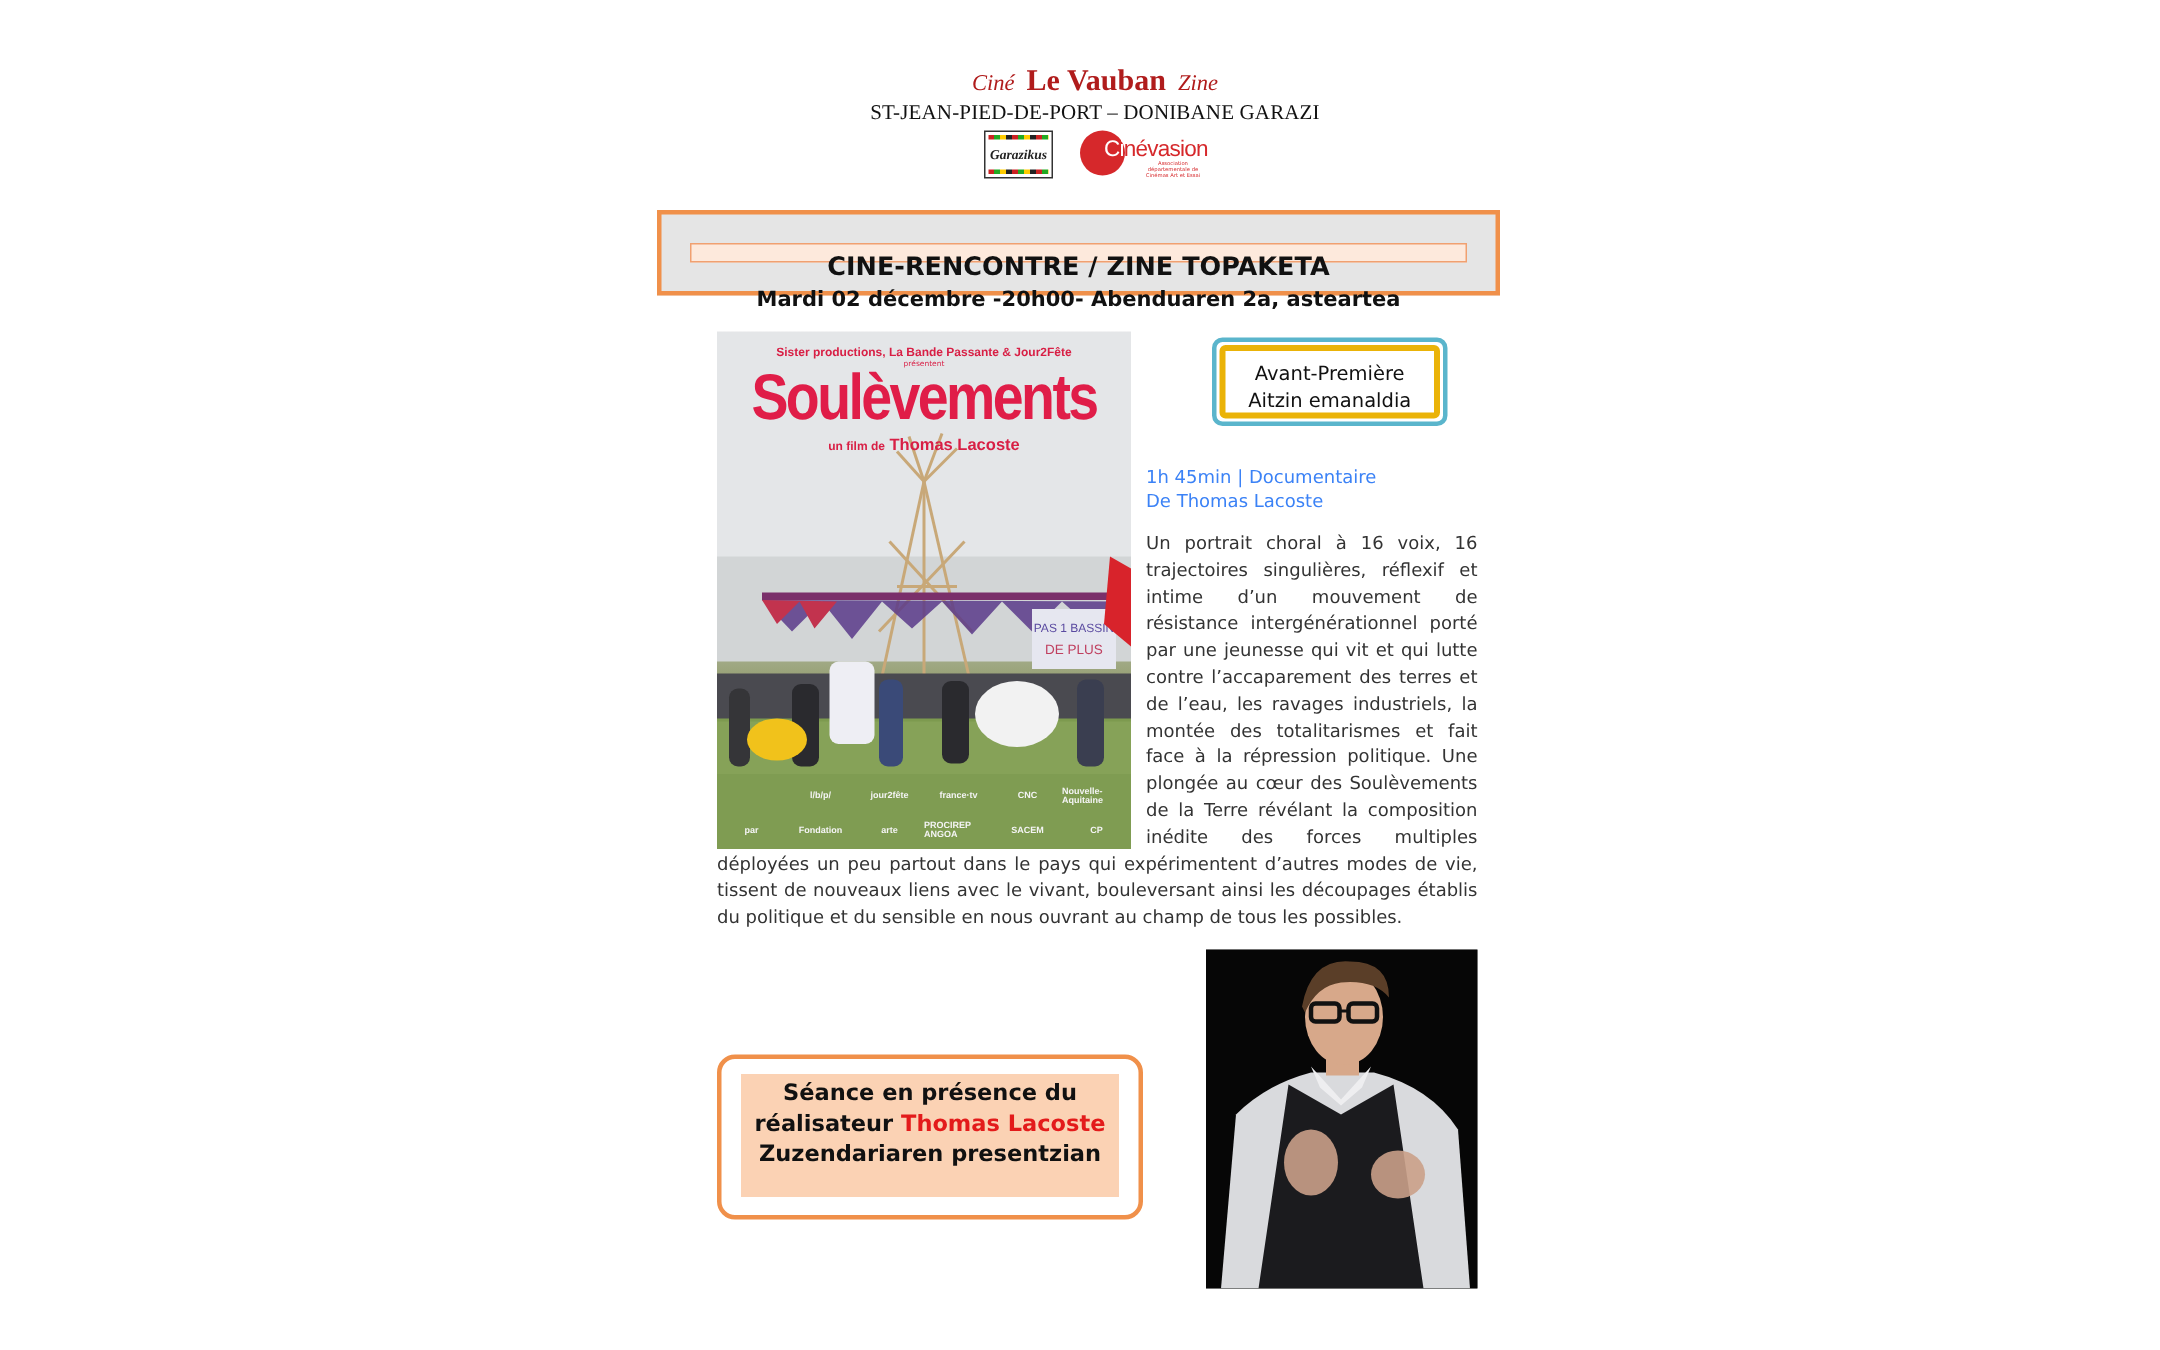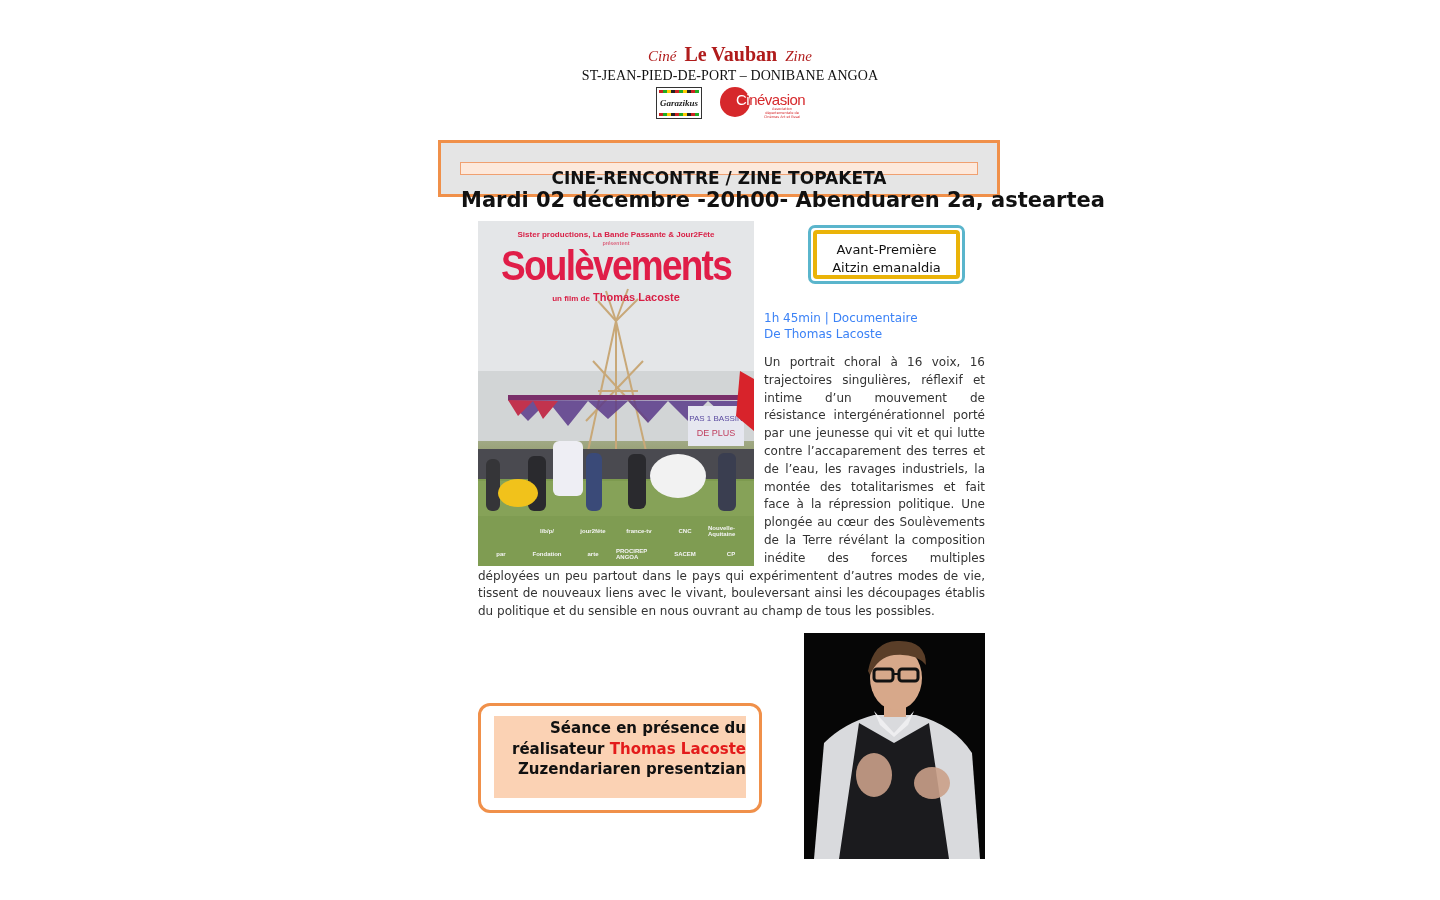--- a/index.html
+++ b/index.html
@@ -25,21 +25,21 @@
   .logo-cinevasion .circle { position: absolute; left: 0; top: 0; width: 30px; height: 30px; border-radius: 50%; background: #d6282b; }
   .logo-cinevasion .word { position: absolute; left: 16px; top: 4px; font-family: "Liberation Sans", sans-serif; font-size: 15px; color: #fff; letter-spacing: -0.5px; }
   .logo-cinevasion .word b { font-weight: normal; color: #d6282b; }
   .logo-cinevasion .sub { position: absolute; left: 40px; top: 21px; font-size: 3.5px; color: #d6282b; line-height: 1.1; width: 44px; }
 
   
   .banner { position: absolute; left: 438px; top: 140px; width: 562px; height: 57px; border: 3px solid #f0904a; background: #e5e5e5; padding: 19px; }
   .banner-inner { width: 100%; height: 100%; border: 1px solid #f0a070; background: #fde9dc; text-align: center; padding-top: 5px; }
   .banner-line1, .banner-line2 { font-family: "DejaVu Sans", sans-serif; font-weight: bold; color: #111; white-space: nowrap; }
   .banner-line1 { font-size: 17px; line-height: 21px; }
-  .banner-line2 { font-size: 21px; line-height: 23px; }
+  .banner-line2 { font-size: 14px; line-height: 23px; }
 
   
   .poster { position: absolute; left: 478px; top: 221px; width: 276px; height: 345px; overflow: hidden;
     background: linear-gradient(180deg, #e9eaec 0%, #dcdee0 30%, #cfd2d3 48%, #9aa37a 66%, #6f8e42 78%, #7e9b52 100%); }
   .poster-credits { position: absolute; top: 9px; left: 0; width: 100%; text-align: center; font-family: "Liberation Sans", sans-serif; font-weight: bold; font-size: 8px; color: #d81f45; }
   .poster-presente { position: absolute; top: 19px; left: 0; width: 100%; text-align: center; font-size: 5px; color: #d81f45; }
   .poster-title { position: absolute; top: 20px; left: 0; width: 100%; text-align: center; font-family: "Liberation Sans", sans-serif; font-weight: bold; font-size: 43px; color: #e01d48; letter-spacing: -2px; transform: scaleX(0.86); transform-origin: center; }
   .poster-byline { position: absolute; top: 70px; left: 0; width: 100%; text-align: center; font-family: "Liberation Sans", sans-serif; font-weight: bold; font-size: 11px; color: #d81f45; }
   .poster-byline .smallb { font-size: 8px; }
   .poster-art { position: absolute; left: 0; top: 0; width: 276px; height: 345px; }
@@ -50,37 +50,37 @@
   .badge-inner { width: 100%; height: 100%; border: 4px solid #eab308; border-radius: 4px; text-align: center; padding-top: 7px; }
   .badge-inner div { font-family: "DejaVu Sans", sans-serif; font-size: 13px; line-height: 18px; color: #111; }
 
   
   .meta { position: absolute; left: 764px; top: 310px; font-family: "DejaVu Sans", sans-serif; font-size: 12px; line-height: 16px; color: #3b82f6; }
   .synopsis { position: absolute; left: 478px; top: 354px; width: 507px; font-family: "DejaVu Sans", sans-serif; font-size: 12px; line-height: 17.8px; color: #333; text-align: justify; }
   .synopsis .float-spacer { float: left; width: 286px; height: 213px; }
 
   
   .seance { position: absolute; left: 478px; top: 703px; width: 284px; height: 110px; border: 3px solid #f0904a; border-radius: 12px; background: #fff; padding: 10px 13px 12px 13px; }
-  .seance-inner { width: 100%; height: 100%; background: #fbd2b4; text-align: right; padding-top: 2px; }
+  .seance-inner { width: 100%; height: 100%; background: #fbd2b4; text-align: center; padding-top: 2px; }
   .seance-inner div { font-family: "DejaVu Sans", sans-serif; font-weight: bold; font-size: 15px; line-height: 20.5px; color: #111; white-space: nowrap; }
   .seance-inner .red { color: #e31b1b; }
 
   
   .director { position: absolute; left: 804px; top: 633px; width: 181px; height: 226px; background: #060606; overflow: hidden; }
 </style>
 </head>
 <body>
 
 <header class="masthead">
   <div class="brand">
     <span class="small">Ciné</span>
     <span class="big">Le Vauban</span>
     <span class="small">Zine</span>
   </div>
-  <div class="location">ST-JEAN-PIED-DE-PORT – DONIBANE ANGOA</div>
+  <div class="location">ST-JEAN-PIED-DE-PORT – DONIBANE GARAZI</div>
   <div class="logos">
     <div class="logo-garazikus">
       <span>Garazikus</span>
     </div>
     <div class="logo-cinevasion">
       <div class="circle"></div>
       <div class="word"><span>Ci</span><b>névasion</b></div>
       <div class="sub">Association départementale de Cinémas Art et Essai</div>
     </div>
   </div>

